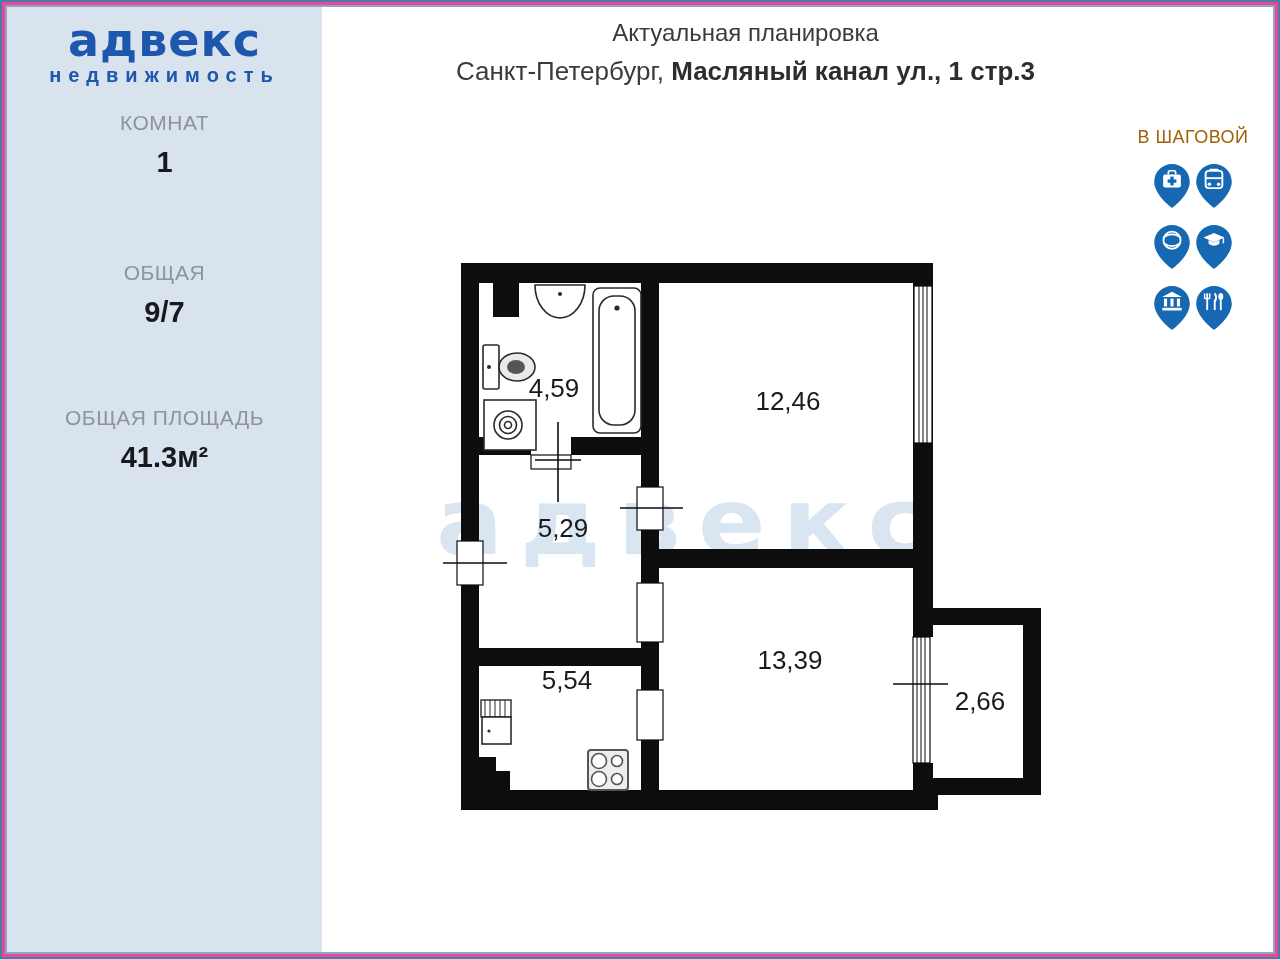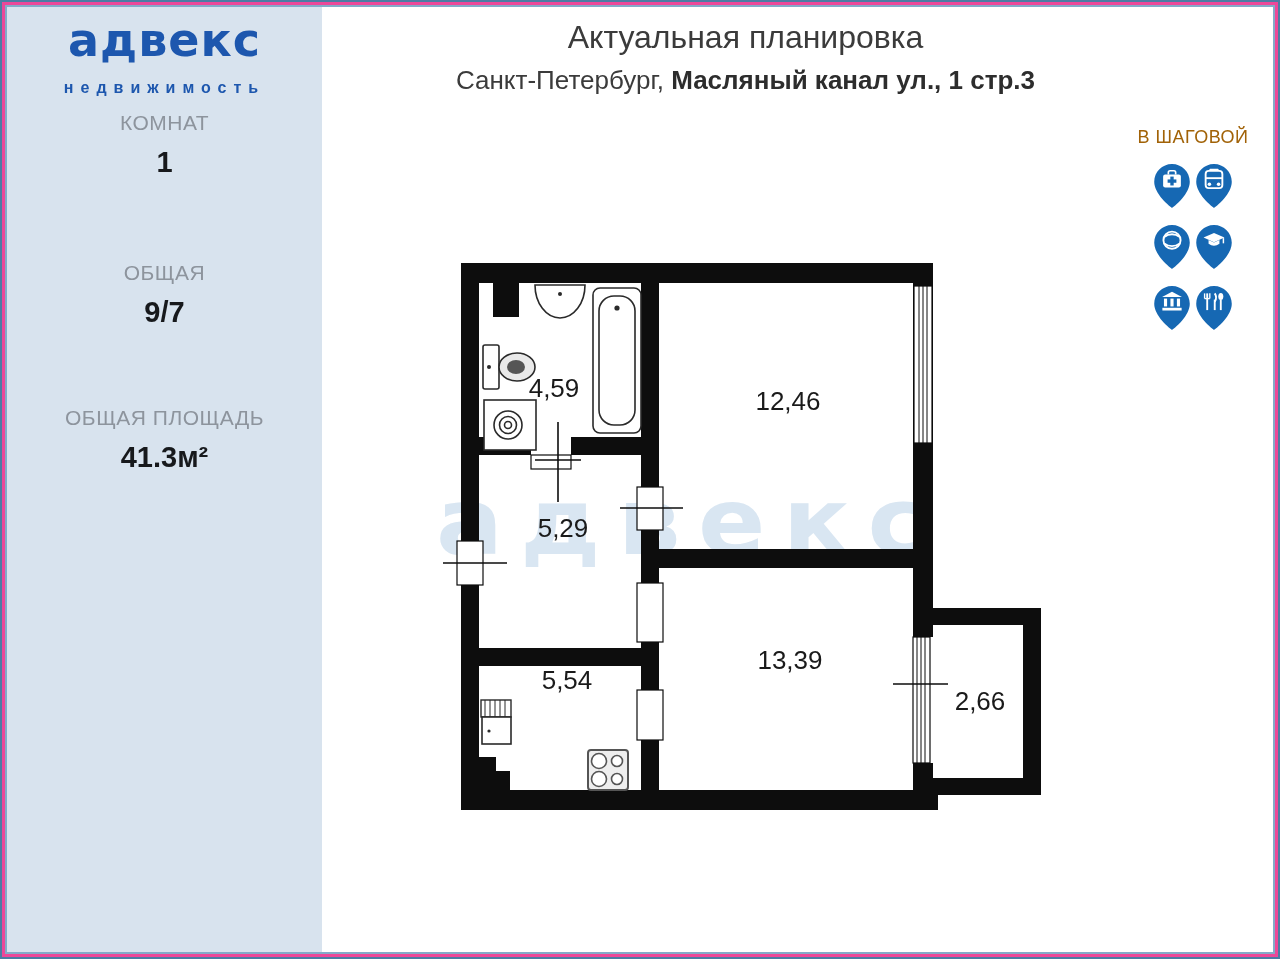--- a/index.html
+++ b/index.html
@@ -15,34 +15,34 @@
   
   .sidebar{
     width:315px;flex:0 0 315px;background:#d8e3ee;position:relative;height:100%;
   }
   .logo{position:absolute;top:10px;left:0;width:100%;text-align:center;color:#1d57ae;}
   .logo .brand{
     font-size:46px;font-weight:900;letter-spacing:1px;line-height:1;
     font-family:"DejaVu Sans","Liberation Sans",sans-serif;
   }
   .logo .tagline{
-    margin-top:15px;font-size:16px;font-weight:700;letter-spacing:7px;line-height:1.2;
+    margin-top:0;font-size:20px;font-weight:700;letter-spacing:7px;line-height:1.2;
   }
   .stat{position:absolute;left:0;width:100%;text-align:center;}
   .stat .stat-label{font-size:21px;color:#8d949d;letter-spacing:0.5px;}
   .stat .stat-value{margin-top:11px;font-size:29px;font-weight:bold;color:#17191c;}
   .stat1{top:104px;} .stat2{top:254px;} .stat3{top:391px;margin-top:8px;}
 
   
   .main{flex:1;position:relative;background:#ffffff;height:100%;}
   .header{
     position:absolute;top:12px;left:0;width:100%;box-sizing:border-box;
     padding-right:104px;text-align:center;color:#3b3b3b;
   }
-  .header .line1{font-size:32px;}
+  .header .line1{font-size:24px;}
   .header .line2{font-size:26px;margin-top:9px;}
   .header .line2 b{color:#2d2d2d;}
 
   
   .walk{position:absolute;top:115px;left:781px;width:180px;text-align:center;color:#a16207;}
   .walk .walk-line{font-size:18px;line-height:30px;letter-spacing:0.5px;}
   .pin-grid{
     margin-top:11px;display:grid;grid-template-columns:38px 38px;
     justify-content:center;column-gap:4px;row-gap:15px;
   }

